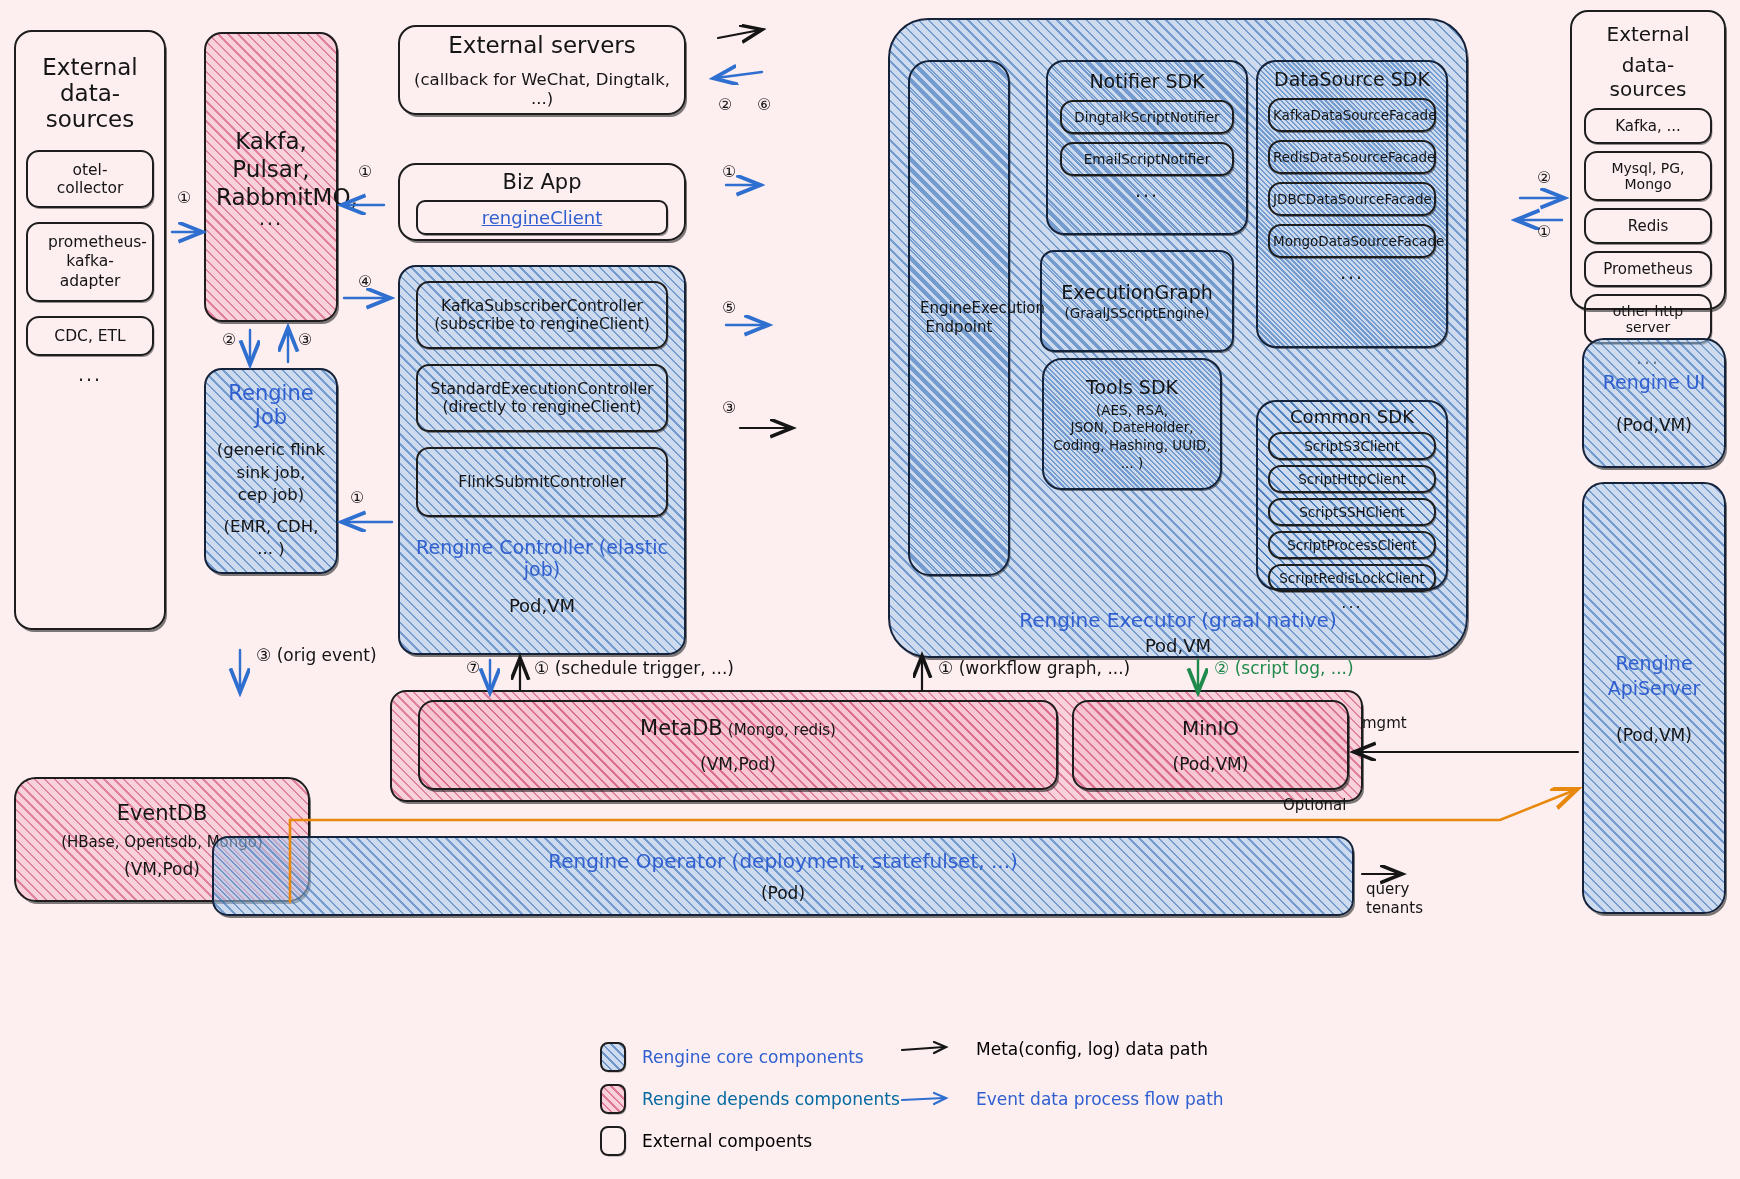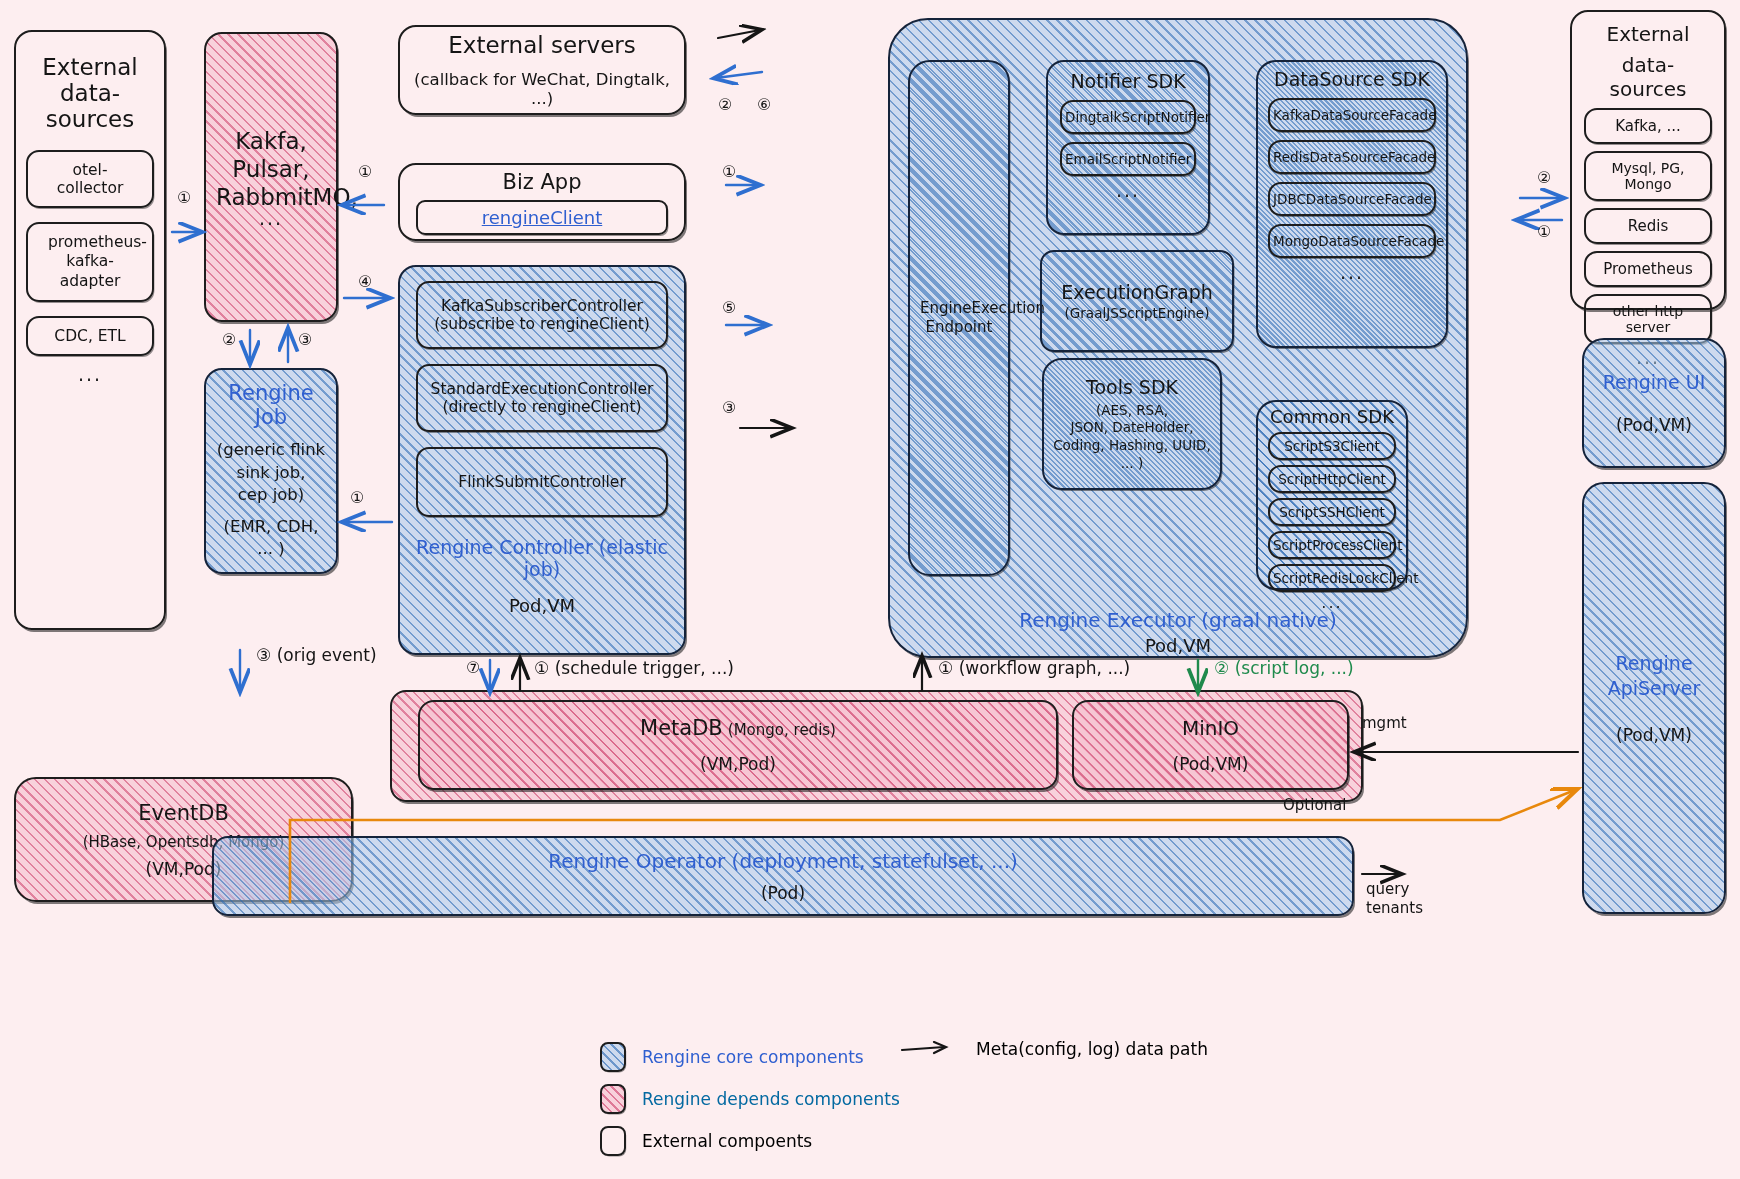--- a/index.html
+++ b/index.html
@@ -172,21 +172,21 @@
     <div class="pad t sub" style="top:615px; font-size:18px;">Pod,VM</div>
   </div>
 
   <div class="box core plainsub" style="left:908px; top:60px; width:102px; height:516px; border-radius:22px;">
     <div class="stack">
       <div class="t sub" style="white-space:pre-line; line-height:1.3; font-size:15px;">EngineExecution
 Endpoint</div>
     </div>
   </div>
 
-  <div class="box core plainsub" style="left:1046px; top:60px; width:164px; height:175px; border-radius:18px;">
+  <div class="box core plainsub" style="left:1046px; top:60px; width:202px; height:175px; border-radius:18px;">
     <div class="stack top" style="padding:8px 12px; gap:8px;">
       <div class="t title" style="font-size:19px;">Notifier SDK</div>
       <div class="chip tight" style="font-size:13.5px;">DingtalkScriptNotifier</div>
       <div class="chip tight" style="font-size:13.5px;">EmailScriptNotifier</div>
       <div class="t dots">...</div>
     </div>
   </div>
 
   <div class="box core plainsub ellipse" style="left:1040px; top:250px; width:194px; height:102px;">
     <div class="stack" style="gap:2px;">
@@ -210,21 +210,21 @@
     <div class="stack top" style="padding:6px 10px; gap:8px;">
       <div class="t title" style="font-size:19px;">DataSource SDK</div>
       <div class="chip tight" style="font-size:13.5px;">KafkaDataSourceFacade</div>
       <div class="chip tight" style="font-size:13.5px;">RedisDataSourceFacade</div>
       <div class="chip tight" style="font-size:13.5px;">JDBCDataSourceFacade</div>
       <div class="chip tight" style="font-size:13.5px;">MongoDataSourceFacade</div>
       <div class="t dots">...</div>
     </div>
   </div>
 
-  <div class="box core plainsub" style="left:1256px; top:400px; width:152px; height:190px; border-radius:20px;">
+  <div class="box core plainsub" style="left:1256px; top:400px; width:192px; height:190px; border-radius:20px;">
     <div class="stack top" style="padding:4px 10px; gap:5px;">
       <div class="t title" style="font-size:18px;">Common SDK</div>
       <div class="chip tight" style="font-size:13.5px; padding:4px 3px;">ScriptS3Client</div>
       <div class="chip tight" style="font-size:13.5px; padding:4px 3px;">ScriptHttpClient</div>
       <div class="chip tight" style="font-size:13.5px; padding:4px 3px;">ScriptSSHClient</div>
       <div class="chip tight" style="font-size:13.5px; padding:4px 3px;">ScriptProcessClient</div>
       <div class="chip tight" style="font-size:13.5px; padding:4px 3px;">ScriptRedisLockClient</div>
       <div class="t dots" style="font-size:16px;">...</div>
     </div>
   </div>
@@ -250,21 +250,21 @@
   </div>
 
   <div class="box core" style="left:1582px; top:482px; width:144px; height:432px; border-radius:22px;">
     <div class="stack" style="gap:24px;">
       <div class="t title blue" style="white-space:pre-line; line-height:1.3; font-size:19px;">Rengine
 ApiServer</div>
       <div class="t sub" style="font-size:17px;">(Pod,VM)</div>
     </div>
   </div>
 
-  <div class="box dep" style="left:14px; top:777px; width:339px; height:125px; border-radius:22px;">
+  <div class="box dep" style="left:14px; top:777px; width:296px; height:125px; border-radius:22px;">
     <div class="stack" style="gap:8px;">
       <div class="t title" style="font-size:21px;">EventDB</div>
       <div class="t sub" style="font-size:15px;">(HBase, Opentsdb, Mongo)</div>
       <div class="t sub" style="font-size:17px;">(VM,Pod)</div>
     </div>
   </div>
 
   <div class="box dep" style="left:390px; top:690px; width:973px; height:112px; border-radius:16px;"></div>
   <div class="box dep" style="left:418px; top:700px; width:640px; height:90px; border-radius:16px;">
     <div class="stack" style="gap:14px;">
@@ -391,17 +391,28 @@
         <span class="lg-arrow">
           <svg width="60" height="16" viewBox="0 0 60 16">
               <g fill="none" stroke="#151515" stroke-width="2.2" stroke-linecap="round">
                 <path d="M2,9 L44,6"></path>
                 <path d="M34,1 L46,6 L34,12"></path>
               </g>
             </svg>
         </span>
         <span class="lg-txt">Meta(config, log) data path</span>
       </div>
+      <div class="lg-row">
+        <span class="lg-arrow">
+          <svg width="60" height="16" viewBox="0 0 60 16">
+              <g fill="none" stroke="#2f6fd0" stroke-width="2.2" stroke-linecap="round">
+                <path d="M2,9 L44,7"></path>
+                <path d="M34,2 L46,7 L34,13"></path>
+              </g>
+            </svg>
+        </span>
+        <span class="lg-txt blue">Event data process flow path</span>
+      </div>
 
     </div>
   </div>
 
 </div>
 
 </body></html>

